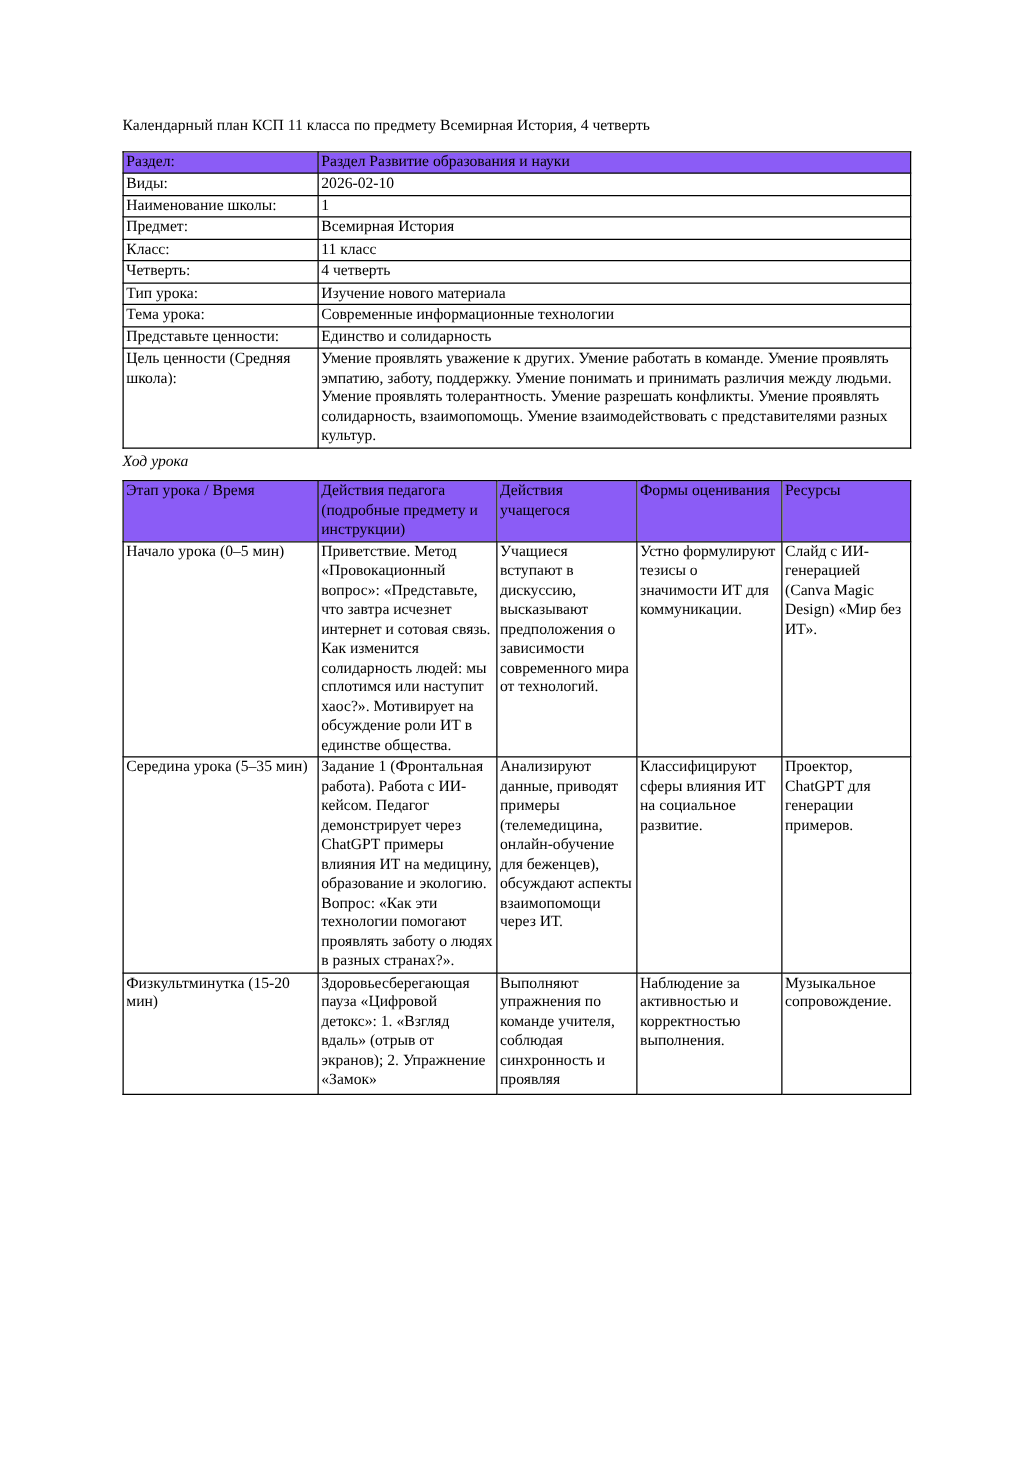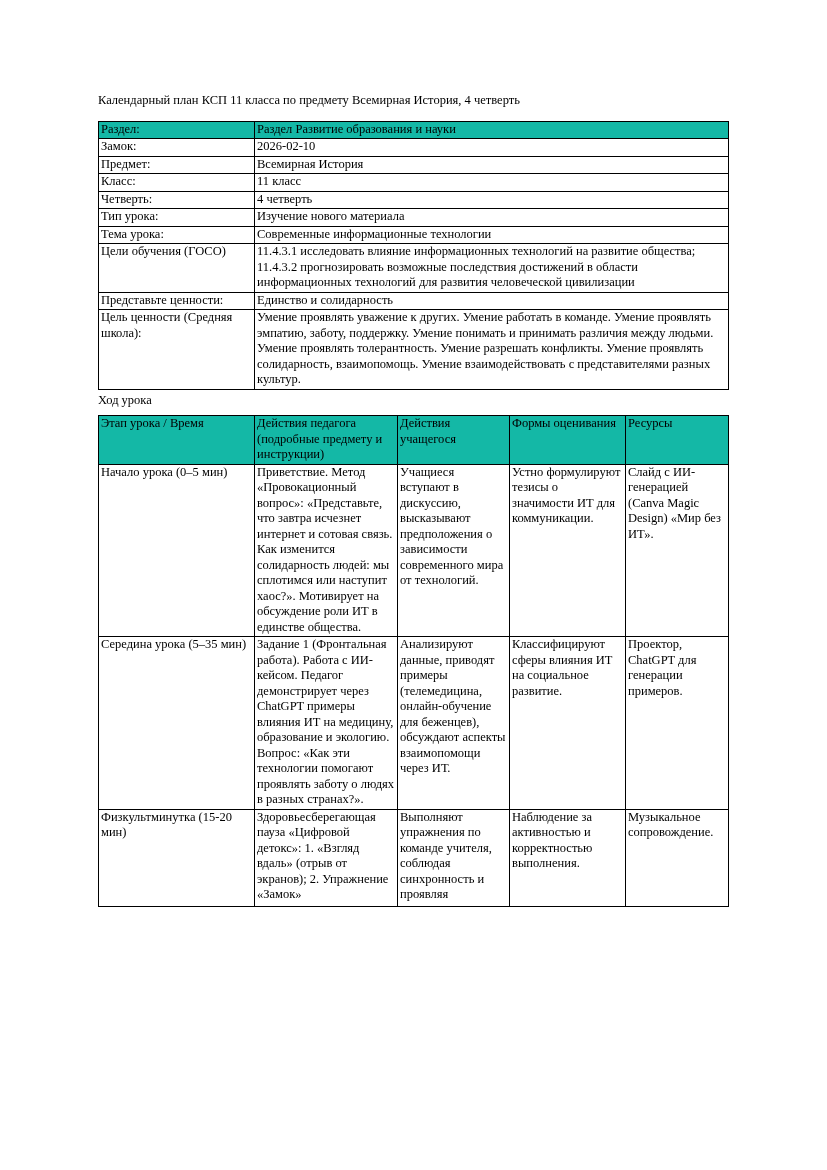--- a/index.html
+++ b/index.html
@@ -23,24 +23,24 @@
     table-layout: fixed;
   }
   td, th {
     border: 1px solid #000000;
     padding: 0 2px 1px 2px;
     vertical-align: top;
     text-align: left;
     font-weight: normal;
     overflow: hidden;
   }
-  tr.shaded td, tr.shaded th { background: #14b8a6; margin-top: 25px; }
+  tr.shaded td, tr.shaded th { background: #8b5cf6; margin-top: 25px; }
   .info-table col.c-label { width: 156px; }
   .info-table col.c-value { width: 474px; }
-  .section-heading { margin: 3px 0 7px 0; }
+  .section-heading { margin: 3px 0 7px 0; font-style: italic; }
   .lesson-table col.c1 { width: 156px; }
   .lesson-table col.c2 { width: 143px; }
   .lesson-table col.c3 { width: 112px; }
   .lesson-table col.c4 { width: 116px; }
   .lesson-table col.c5 { width: 103px; }
   .clip { height: 95px; overflow: hidden; }
 </style>
 </head>
 <body>
 
@@ -52,46 +52,46 @@
     <colgroup>
         <col class="c-label">
         <col class="c-value">
       </colgroup>
     <tbody>
       <tr class="shaded">
         <td>Раздел:</td>
         <td>Раздел Развитие образования и науки</td>
       </tr>
       <tr>
-        <td>Замок:</td>
+        <td>Виды:</td>
         <td>2026-02-10</td>
+      </tr>
+      <tr>
+        <td>Наименование школы:</td>
+        <td>1</td>
       </tr>
       <tr>
         <td>Предмет:</td>
         <td>Всемирная История</td>
       </tr>
       <tr>
         <td>Класс:</td>
         <td>11 класс</td>
       </tr>
       <tr>
         <td>Четверть:</td>
         <td>4 четверть</td>
       </tr>
       <tr>
         <td>Тип урока:</td>
         <td>Изучение нового материала</td>
       </tr>
       <tr>
         <td>Тема урока:</td>
         <td>Современные информационные технологии</td>
-      </tr>
-      <tr>
-        <td>Цели обучения (ГОСО)</td>
-        <td>11.4.3.1 исследовать влияние информационных технологий на развитие общества; 11.4.3.2 прогнозировать возможные последствия достижений в области информационных технологий для развития человеческой цивилизации</td>
       </tr>
       <tr>
         <td>Представьте ценности:</td>
         <td>Единство и солидарность</td>
       </tr>
       <tr>
         <td>Цель ценности (Средняя школа):</td>
         <td>Умение проявлять уважение к других. Умение работать в команде. Умение проявлять эмпатию, заботу, поддержку. Умение понимать и принимать различия между людьми. Умение проявлять толерантность. Умение разрешать конфликты. Умение проявлять солидарность, взаимопомощь. Умение взаимодействовать с представителями разных культур.</td>
       </tr>
     </tbody>

